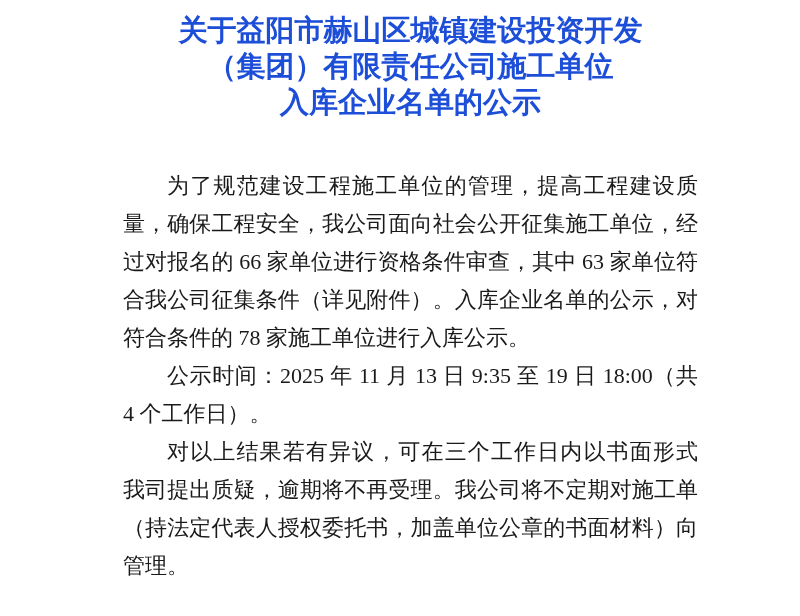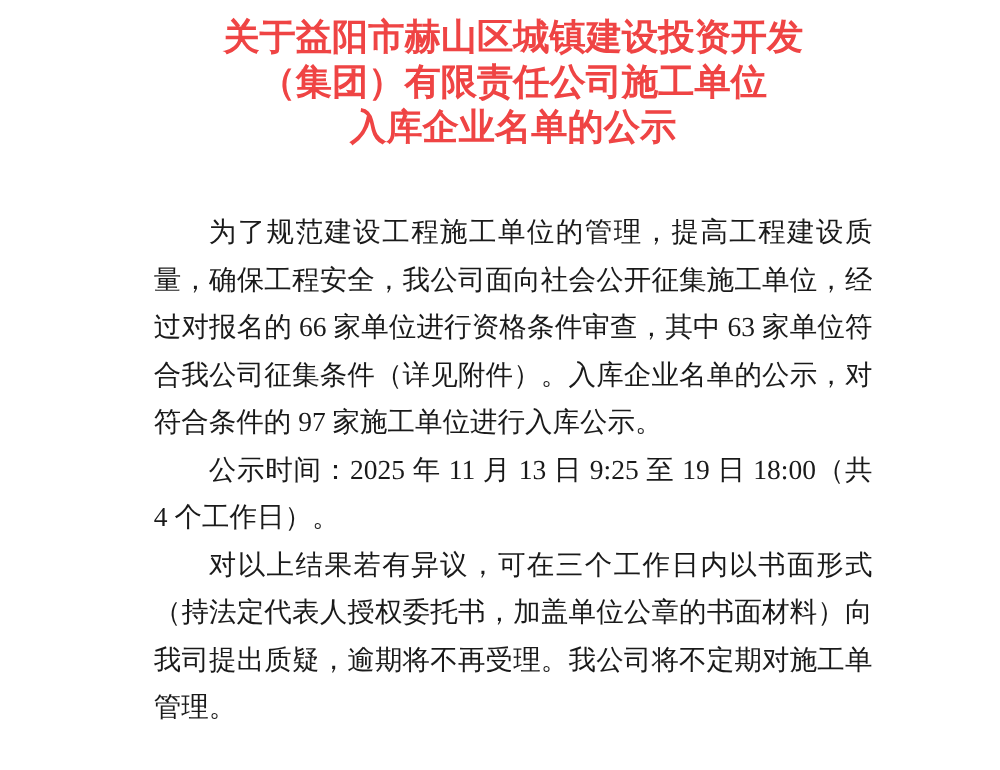--- a/index.html
+++ b/index.html
@@ -16,21 +16,21 @@
     background: #ffffff;
     color: #141414;
     overflow: hidden;
   }
   .doc-title {
     font-family: "Liberation Sans", "DejaVu Sans", sans-serif;
     font-weight: 700;
     font-size: 29px;
     line-height: 36px;
     text-align: center;
-    color: #ef4444;
+    color: #1d4ed8;
   }
   .title-line {
     white-space: nowrap;
   }
   .doc-body {
     margin-top: 47px;
     font-family: "Liberation Serif", "DejaVu Serif", serif;
     font-size: 22px;
     line-height: 38px;
     color: #1a1a1a;
@@ -54,21 +54,21 @@
   <div class="doc-title">
       <div class="title-line">关于益阳市赫山区城镇建设投资开发</div>
       <div class="title-line">（集团）有限责任公司施工单位</div>
       <div class="title-line">入库企业名单的公示</div>
     </div>
   <div class="doc-body">
       <div class="body-line indent jl">为了规范建设工程施工单位的管理，提高工程建设质</div>
       <div class="body-line jl">量，确保工程安全，我公司面向社会公开征集施工单位，经</div>
       <div class="body-line jl">过对报名的 66 家单位进行资格条件审查，其中 63 家单位符</div>
       <div class="body-line jl">合我公司征集条件（详见附件）。入库企业名单的公示，对</div>
-      <div class="body-line">符合条件的 97 家施工单位进行入库公示。</div>
-      <div class="body-line indent jl">公示时间：2025 年 11 月 13 日 9:25 至 19 日 18:00（共</div>
+      <div class="body-line">符合条件的 78 家施工单位进行入库公示。</div>
+      <div class="body-line indent jl">公示时间：2025 年 11 月 13 日 9:35 至 19 日 18:00（共</div>
       <div class="body-line">4 个工作日）。</div>
       <div class="body-line indent jl">对以上结果若有异议，可在三个工作日内以书面形式</div>
+      <div class="body-line jl">我司提出质疑，逾期将不再受理。我公司将不定期对施工单</div>
       <div class="body-line jl">（持法定代表人授权委托书，加盖单位公章的书面材料）向</div>
-      <div class="body-line jl">我司提出质疑，逾期将不再受理。我公司将不定期对施工单</div>
       <div class="body-line">管理。</div>
     </div>
 </div>
 
 </body></html>

